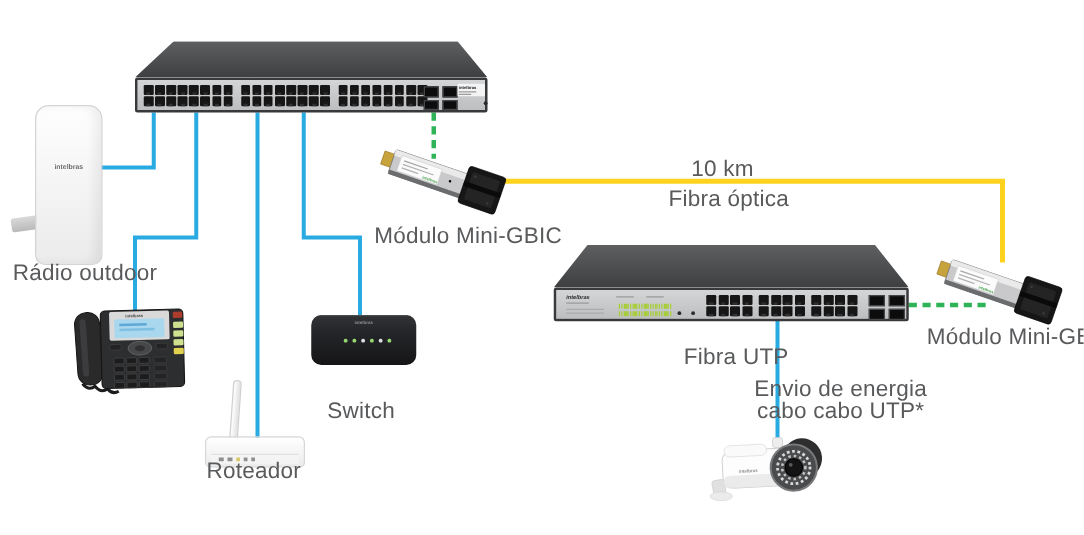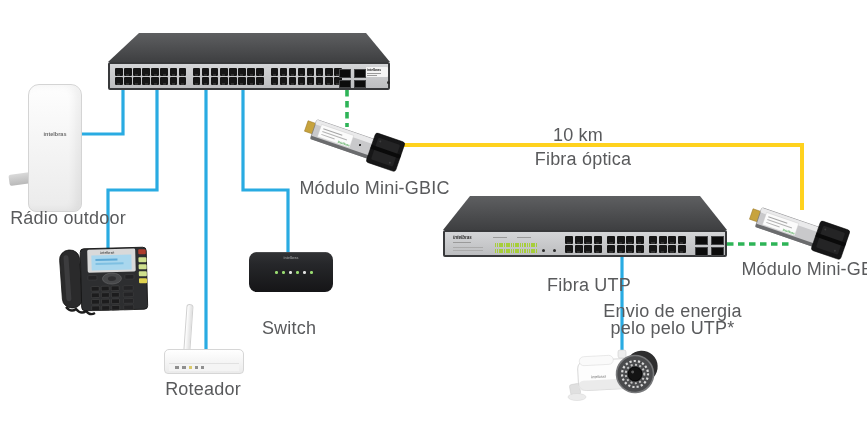--- a/index.html
+++ b/index.html
@@ -342,21 +342,21 @@
   <div class="router-ant" style="left:183px;top:304px;z-index:2;"></div>
   <div class="router-body" style="left:164px;top:349px;width:78px;height:23px;">
     <div class="router-strip">
       <div class="router-port"></div>
       <div class="router-port"></div>
       <div class="router-dot"></div>
       <div class="router-port" style="width:3px;"></div>
       <div class="router-port" style="width:3px;"></div>
     </div>
   </div>
-  <div class="lbl" style="left:143px;top:381px;width:120px;">Roteador</div>
+  <div class="lbl" style="left:143px;top:368px;width:120px;">Roteador</div>
 
   <div class="box-sw" style="left:249px;top:252px;width:84px;height:40px;">
     <div class="box-top-line"></div>
     <div class="box-brand">intelbras</div>
     <div class="box-leds" style="left:26px;top:19px;">
       <div class="box-led"></div>
       <div class="box-led"></div>
       <div class="box-led white"></div>
       <div class="box-led"></div>
       <div class="box-led white"></div>
@@ -422,16 +422,16 @@
       <circle cx="69" cy="29" r="7" fill="#141414" stroke="#000" stroke-width="0.8"></circle>
       <circle cx="66.7" cy="26.8" r="1.5" fill="#5a5a5a"></circle>
     </g>
   </svg>
 
   <div class="lbl" style="left:518px;top:127px;width:120px;">10 km</div>
   <div class="lbl" style="left:520px;top:151px;width:126px;">Fibra óptica</div>
   <div class="lbl" style="left:529px;top:277px;width:120px;">Fibra UTP</div>
   <div class="lbl" style="left:590px;top:303px;width:165px;">
     <div>Envio de energia</div>
-    <div>pelo pelo UTP*</div>
+    <div>cabo cabo UTP*</div>
   </div>
 
 </div>
 
 </body></html>

